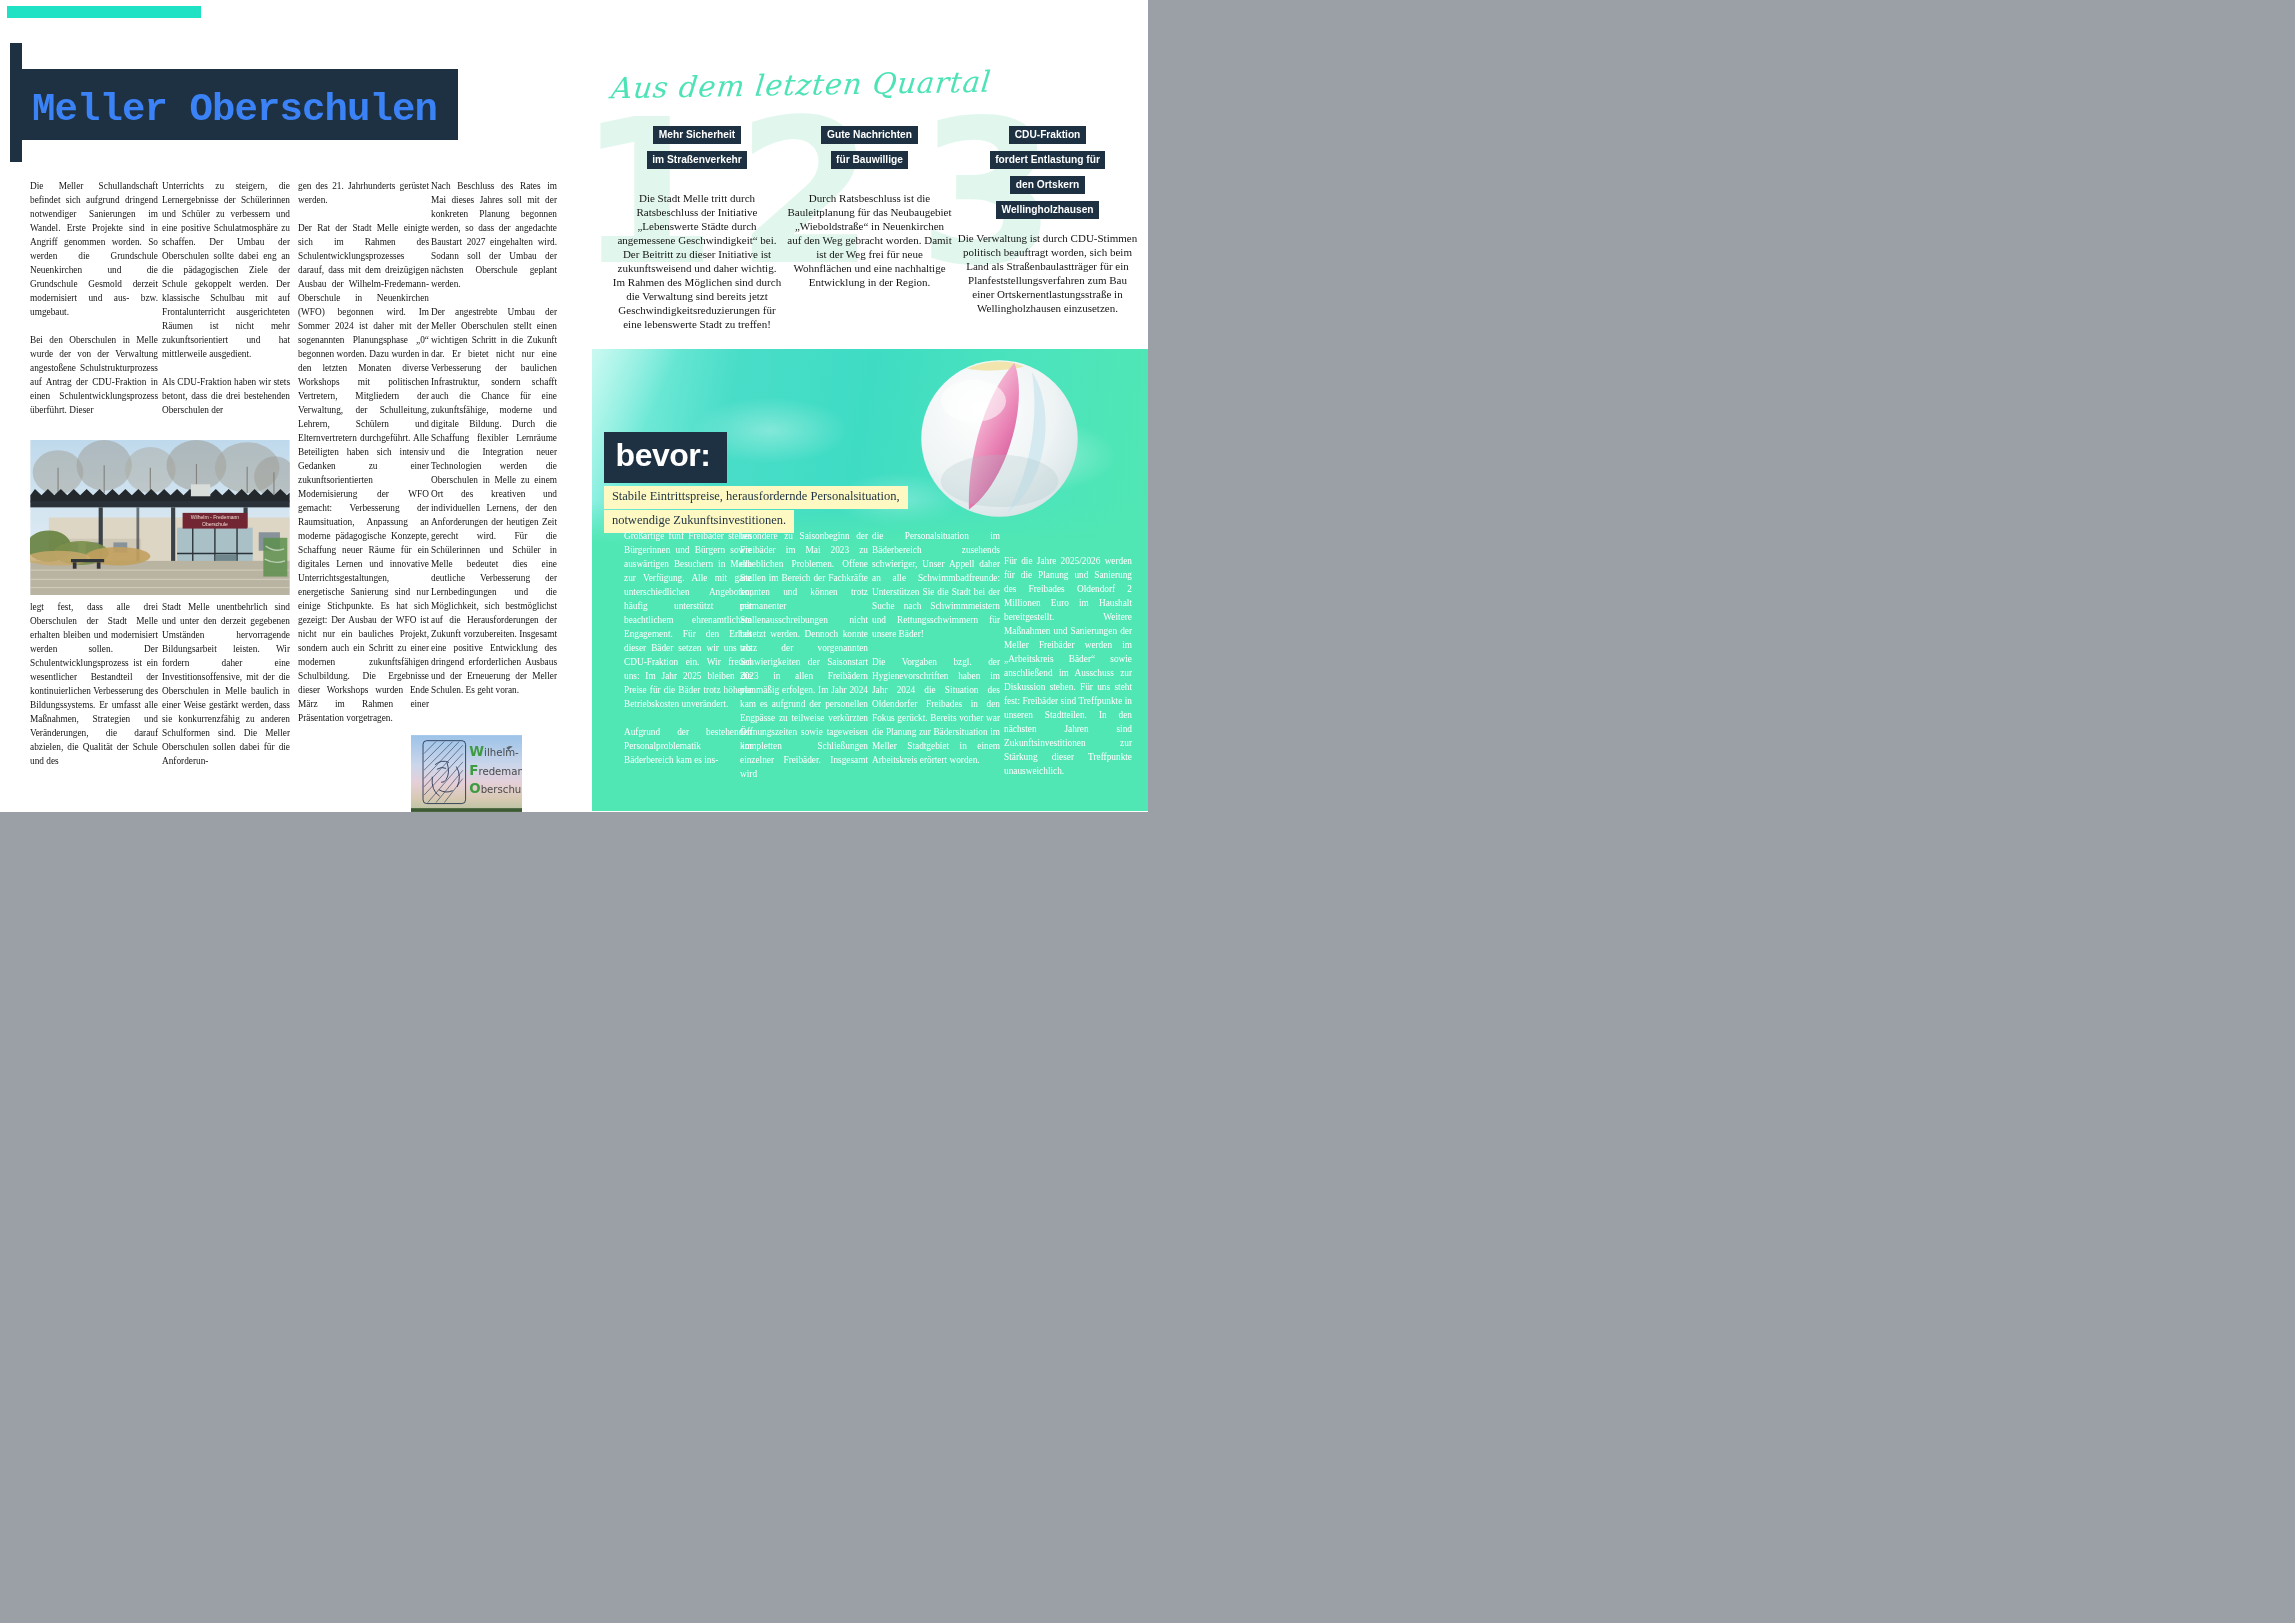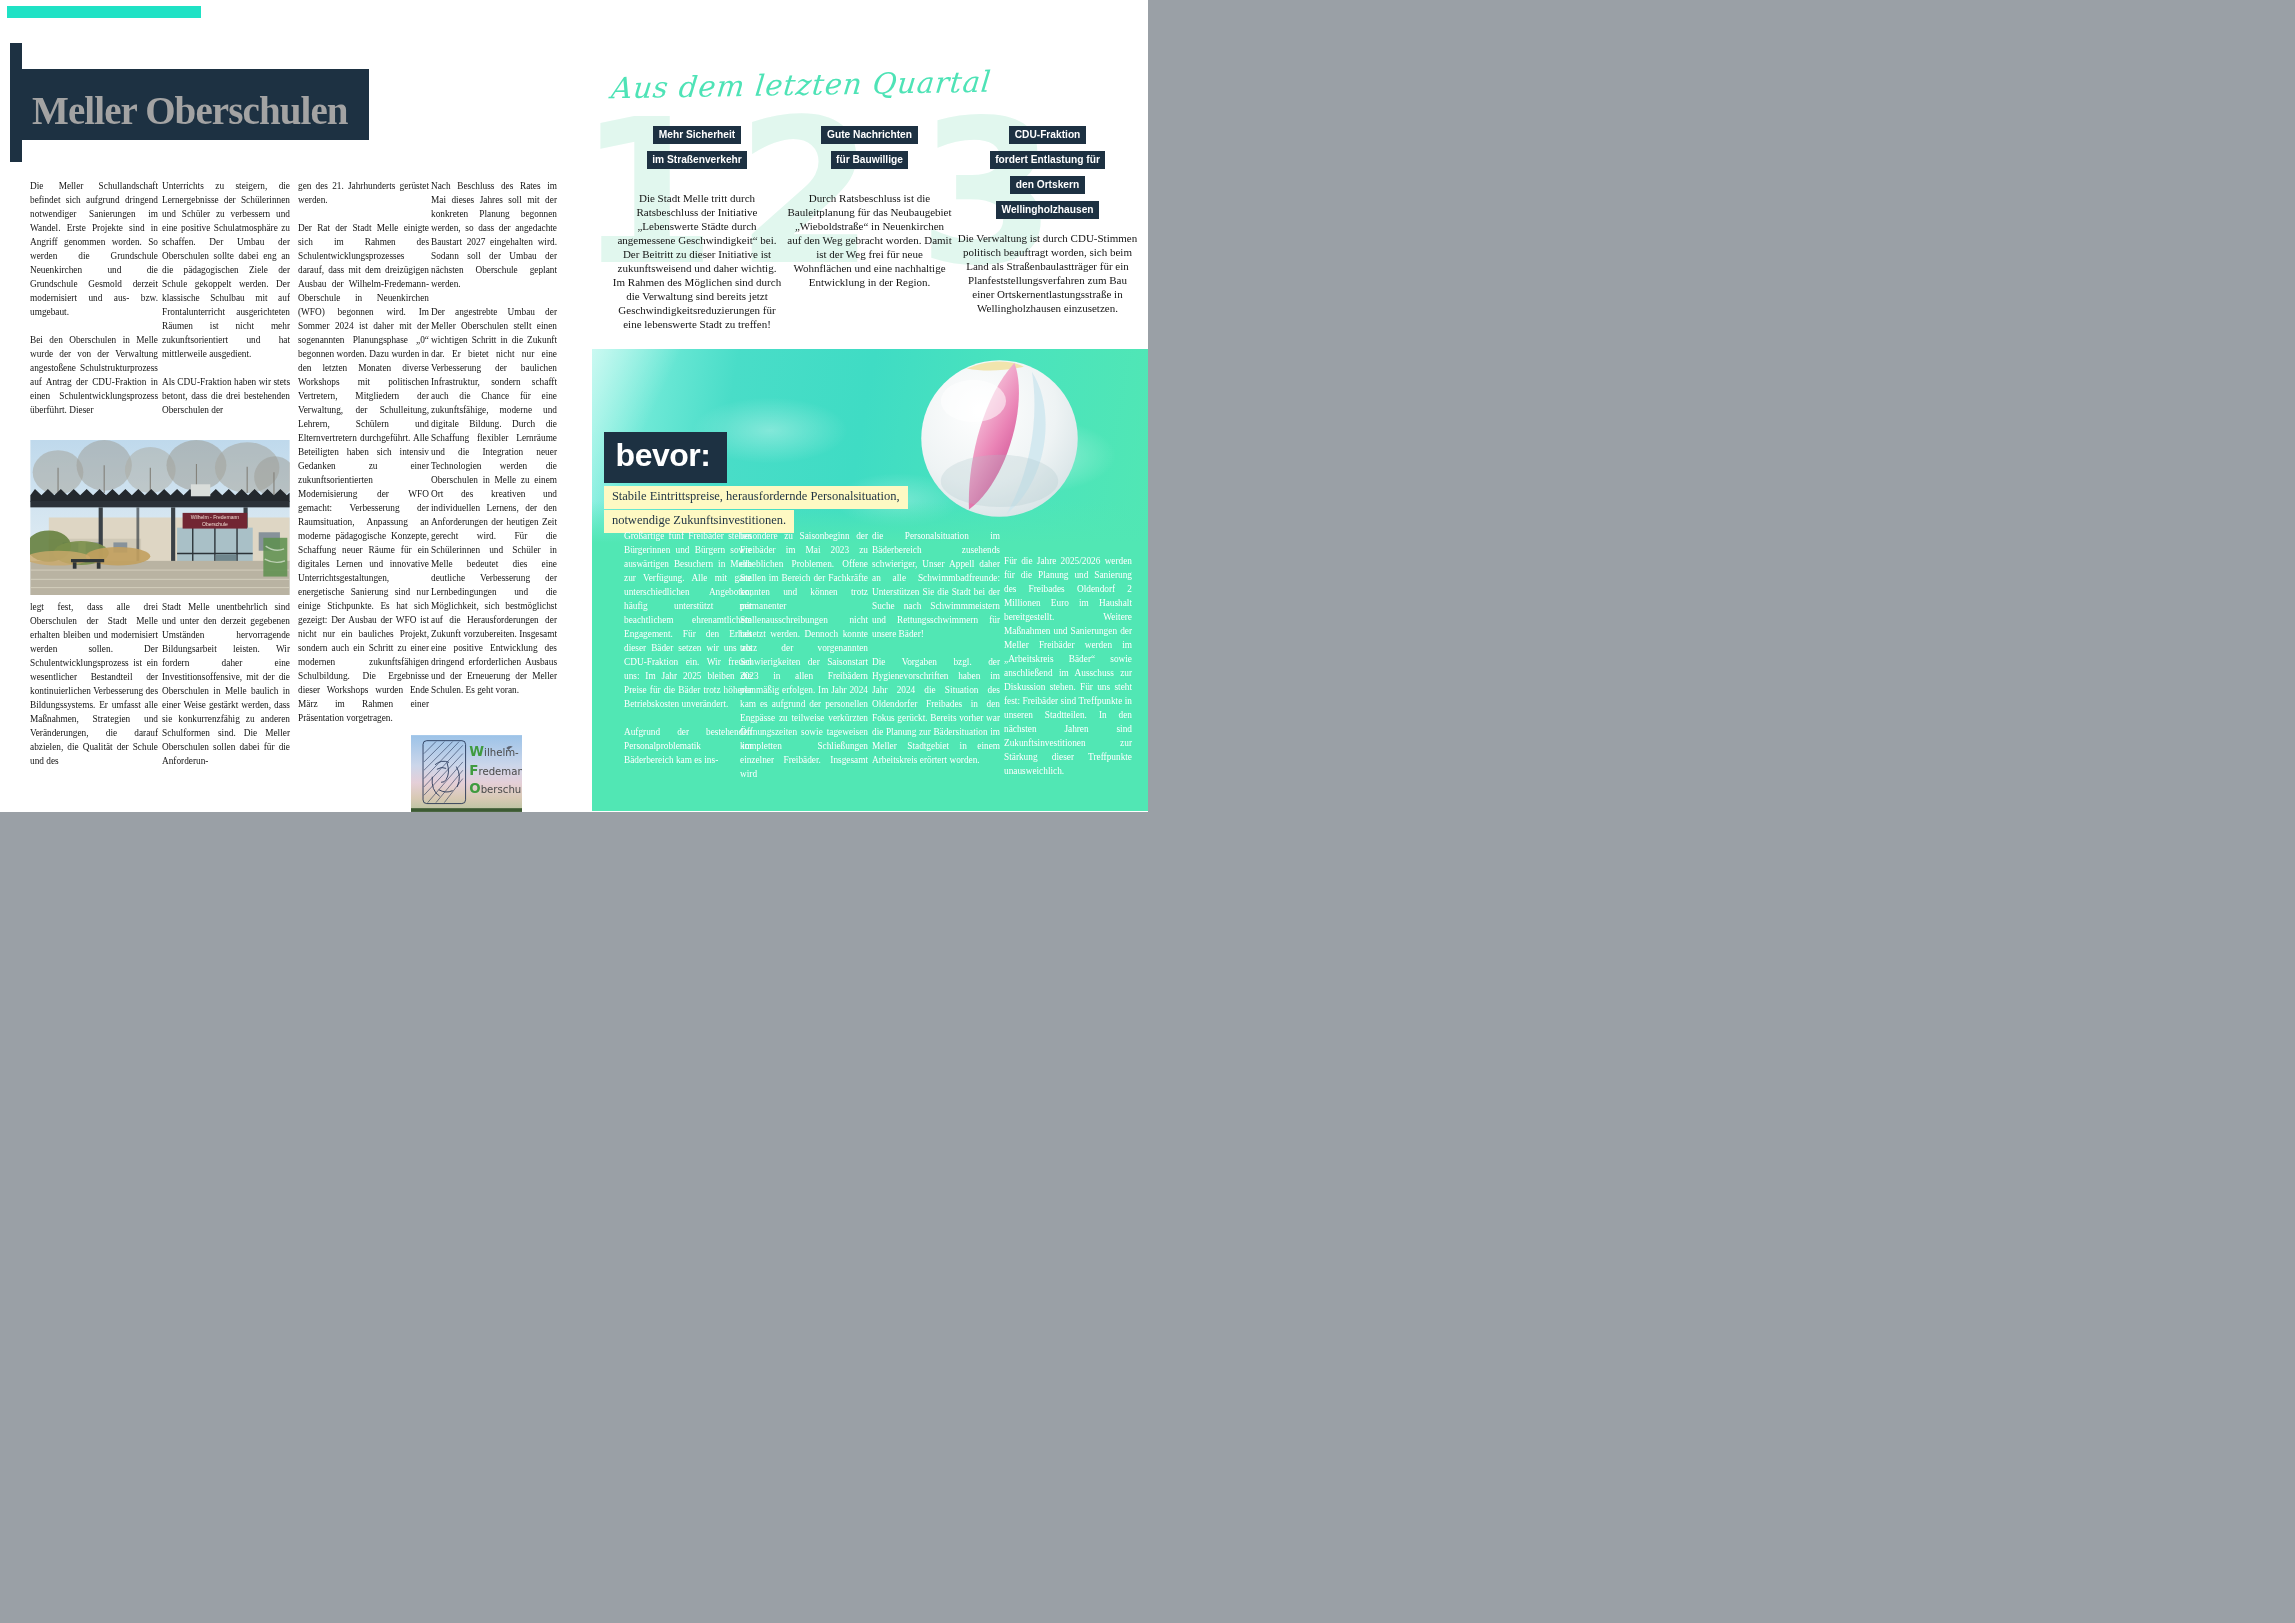--- a/index.html
+++ b/index.html
@@ -2,21 +2,21 @@
 <html style="font-size:7.4px"><head>
 <meta charset="utf-8">
 <style>
   html,body{margin:0;padding:0;background:#9aa0a6;}
   #canvas{position:relative;width:1148px;height:812px;background:#ffffff;overflow:hidden;
           font-family:"Liberation Serif",serif;}
 
   
   #topbar{position:absolute;left:7px;top:6px;width:194px;height:12px;background:#1fe2c5;}
   #sliver{position:absolute;left:10.2px;top:43px;width:12px;height:119px;background:#1d3142;}
-  .hl{position:absolute;background:#1d3142;color:#a3a3a3;font-family:Liberation Serif, serif;
+  .hl{position:absolute;background:#1d3142;color:#3b82f6;font-family:Liberation Mono, monospace;
       font-weight:bold;letter-spacing:-0.9px;font-size:39px;line-height:1.0;white-space:nowrap;z-index:2;}
   #hl1{left:21px;top:69px;padding:22px 21px 10.2px 11px;}
   #hl2{left:35px;top:141px;padding:7.4px 21px 12px 14px;}
 
   .bcol{position:absolute;width:128px;font-size:9.3px;line-height:14px;text-align:justify;color:#141414;}
   .bcol p{margin:0 0 14px 0;}
   #c1t{left:30px;top:179px;height:259px;overflow:hidden;}
   #c2t{left:162px;top:179px;height:259px;overflow:hidden;}
   #c1b{left:30px;top:600px;}
   #c2b{left:162px;top:600px;}

